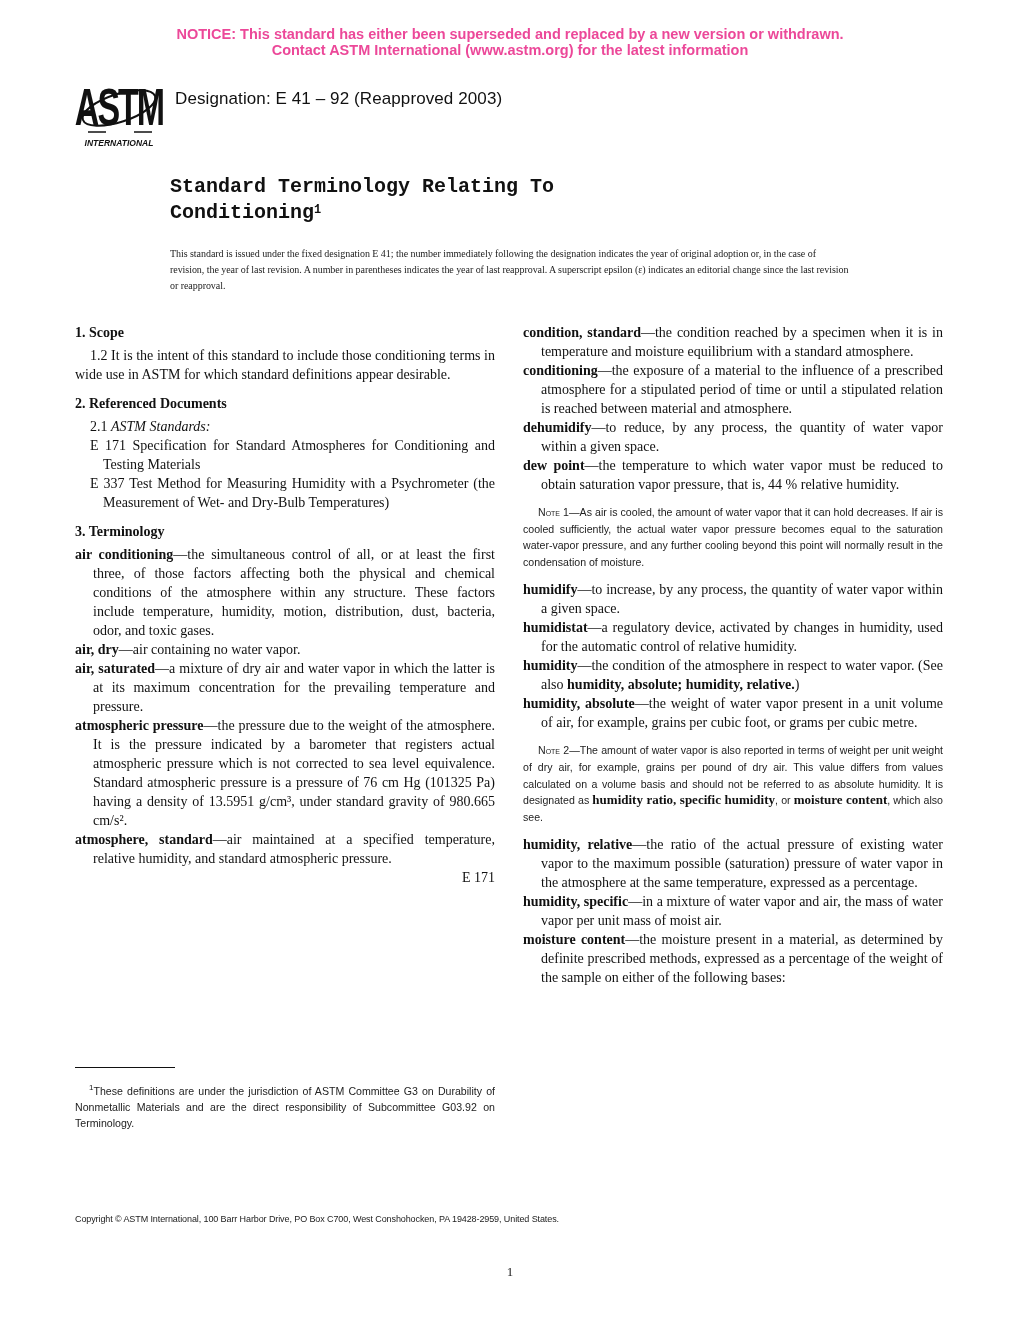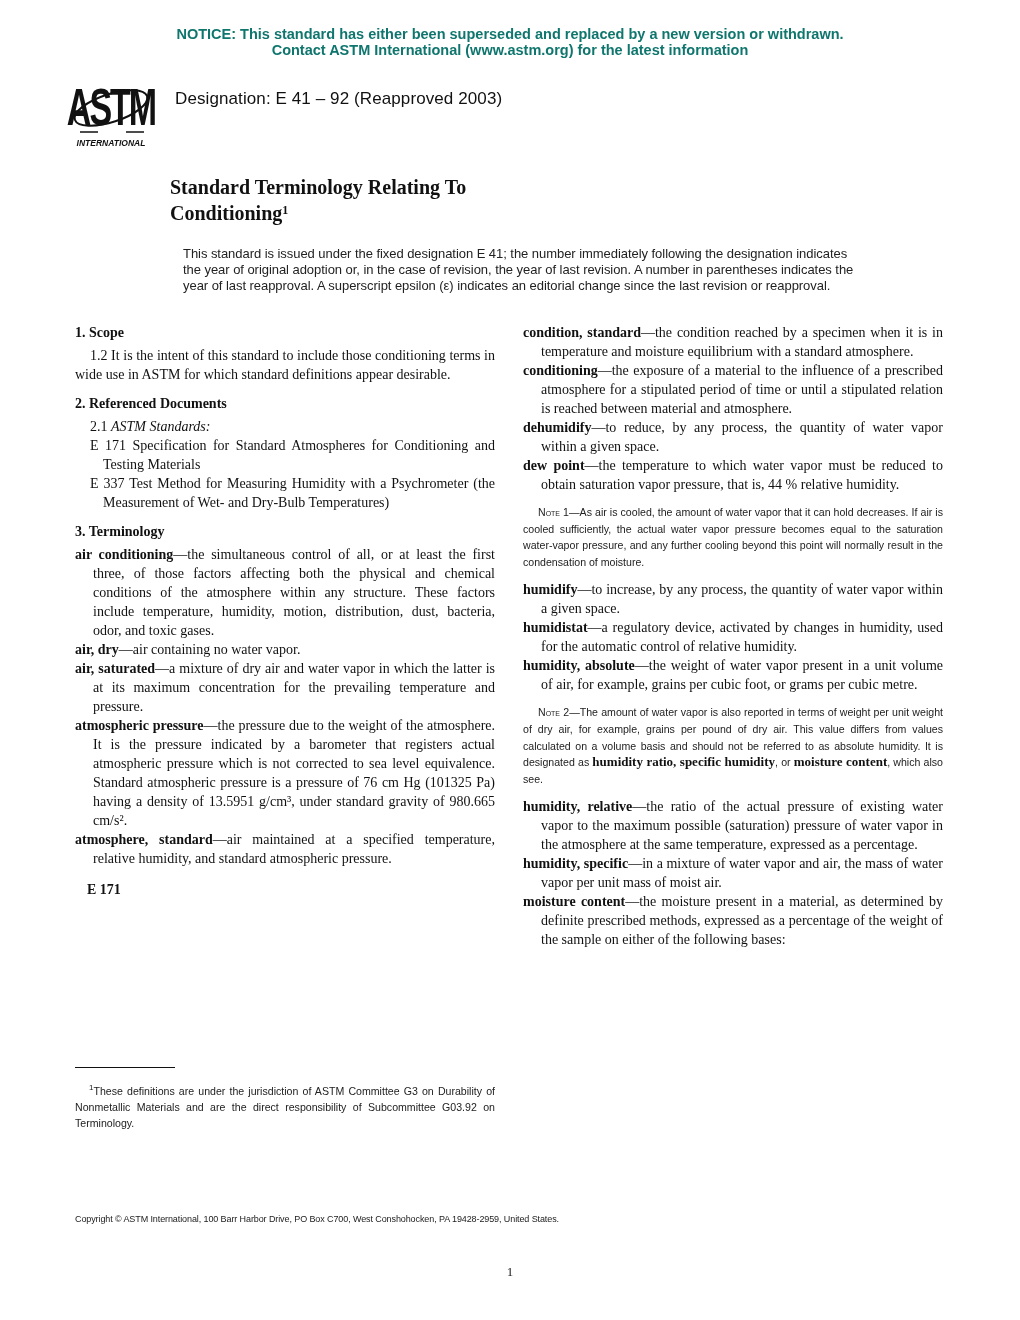--- a/index.html
+++ b/index.html
@@ -2,50 +2,50 @@
 <html><head>
   <meta charset="utf-8">
   <style>
     html, body { margin: 0; padding: 0; background: #ffffff; }
     body {
       width: 1020px; height: 1320px; position: relative; overflow: hidden;
       font-family: "Liberation Serif", serif; color: #111;
     }
     .notice {
       position: absolute; top: 26px; left: 0; width: 1020px; text-align: center;
-      font-family: "Liberation Sans", sans-serif; font-weight: bold; color: #0f766e;
+      font-family: "Liberation Sans", sans-serif; font-weight: bold; color: #ec4899;
       font-size: 14.5px; line-height: 16px;
     }
-    .logo { position: absolute; left: 64px; top: 74px; width: 100px; height: 74px; text-align: right; }
+    .logo { position: absolute; left: 72px; top: 74px; width: 100px; height: 74px; text-align: right; }
     .designation {
       position: absolute; left: 175px; top: 89px;
       font-family: "Liberation Sans", sans-serif; font-size: 17px; color: #111;
       letter-spacing: 0.1px;
     }
     .title {
       position: absolute; left: 170px; top: 174px;
-      font-family: Liberation Serif, serif; font-weight: bold; font-size: 20px; line-height: 26px;
+      font-family: Liberation Mono, monospace; font-weight: bold; font-size: 20px; line-height: 26px;
     }
     .title sup { font-size: 12px; vertical-align: top; position: relative; top: -3px; }
     .issued {
-      position: absolute; left: 183px; top: 246px; width: 680px;
-      font-family: Liberation Sans, sans-serif; font-size: 13px; line-height: 16px; color: #222;
+      position: absolute; left: 170px; top: 246px; width: 680px;
+      font-family: Liberation Serif, serif; font-size: 10px; line-height: 16px; color: #222;
       letter-spacing: -0.05px;
     }
     .col { position: absolute; font-size: 14px; line-height: 19px; text-align: justify; }
     .col-left { left: 75px; top: 323px; width: 420px; }
     .col-right { left: 523px; top: 323px; width: 420px; }
     .section-heading { font-weight: bold; margin: 0 0 4px 0; }
     .section-heading.mt { margin-top: 10px; }
     .para { text-indent: 15px; margin: 0; }
     .ref-sub { padding-left: 15px; margin: 0; }
     .ref-item { padding-left: 28px; text-indent: -13px; margin: 0 0 0 0; }
     .term { padding-left: 18px; text-indent: -18px; margin: 0; }
     .term b { font-weight: bold; }
-    .right-ref { font-weight: bold; margin: 12px; }
+    .right-ref { text-align: right; font-weight: normal; margin: 0; }
     .note {
       font-family: "Liberation Sans", sans-serif; font-size: 10.6px; line-height: 16.6px;
       margin: 10px 0 10px 0; text-indent: 15px; color: #222;
     }
     .note .note-label { font-variant: small-caps; }
     .note b { font-family: "Liberation Serif", serif; font-size: 13px; color: #111; }
     .footnote-rule { position: absolute; left: 75px; top: 1067px; width: 100px; height: 1px; background: #111; }
     .footnotes {
       position: absolute; left: 75px; top: 1080px; width: 420px;
       font-family: "Liberation Sans", sans-serif; font-size: 10.6px; line-height: 16px; text-align: justify; color: #222;
@@ -111,20 +111,21 @@
 <div class="col col-right">
   <p class="term"><b>condition, standard</b><span>—the condition reached by a specimen when it is in temperature and moisture equilibrium with a standard atmosphere.</span></p>
   <p class="term"><b>conditioning</b><span>—the exposure of a material to the influence of a prescribed atmosphere for a stipulated period of time or until a stipulated relation is reached between material and atmosphere.</span></p>
   <p class="term"><b>dehumidify</b><span>—to reduce, by any process, the quantity of water vapor within a given space.</span></p>
   <p class="term"><b>dew point</b><span>—the temperature to which water vapor must be reduced to obtain saturation vapor pressure, that is, 44 % relative humidity.</span></p>
 
   <p class="note"><span class="note-label">Note 1</span><span>—As air is cooled, the amount of water vapor that it can hold decreases. If air is cooled sufficiently, the actual water vapor pressure becomes equal to the saturation water-vapor pressure, and any further cooling beyond this point will normally result in the condensation of moisture.</span></p>
 
   <p class="term"><b>humidify</b><span>—to increase, by any process, the quantity of water vapor within a given space.</span></p>
   <p class="term"><b>humidistat</b><span>—a regulatory device, activated by changes in humidity, used for the automatic control of relative humidity.</span></p>
+  <p class="term"><b>humidity</b><span>—the condition of the atmosphere in respect to water vapor. (See also </span><b>humidity, absolute; humidity, relative.</b><span>)</span></p>
   <p class="term"><b>humidity, absolute</b><span>—the weight of water vapor present in a unit volume of air, for example, grains per cubic foot, or grams per cubic metre.</span></p>
 
   <p class="note"><span class="note-label">Note 2</span><span>—The amount of water vapor is also reported in terms of weight per unit weight of dry air, for example, grains per pound of dry air. This value differs from values calculated on a volume basis and should not be referred to as absolute humidity. It is designated as </span><b>humidity ratio, specific humidity</b><span>, or </span><b>moisture content</b><span>, which also see.</span></p>
 
   <p class="term"><b>humidity, relative</b><span>—the ratio of the actual pressure of existing water vapor to the maximum possible (saturation) pressure of water vapor in the atmosphere at the same temperature, expressed as a percentage.</span></p>
   <p class="term"><b>humidity, specific</b><span>—in a mixture of water vapor and air, the mass of water vapor per unit mass of moist air.</span></p>
   <p class="term"><b>moisture content</b><span>—the moisture present in a material, as determined by definite prescribed methods, expressed as a percentage of the weight of the sample on either of the following bases:</span></p>
 </div>
 
 <div class="footnote-rule"></div>

